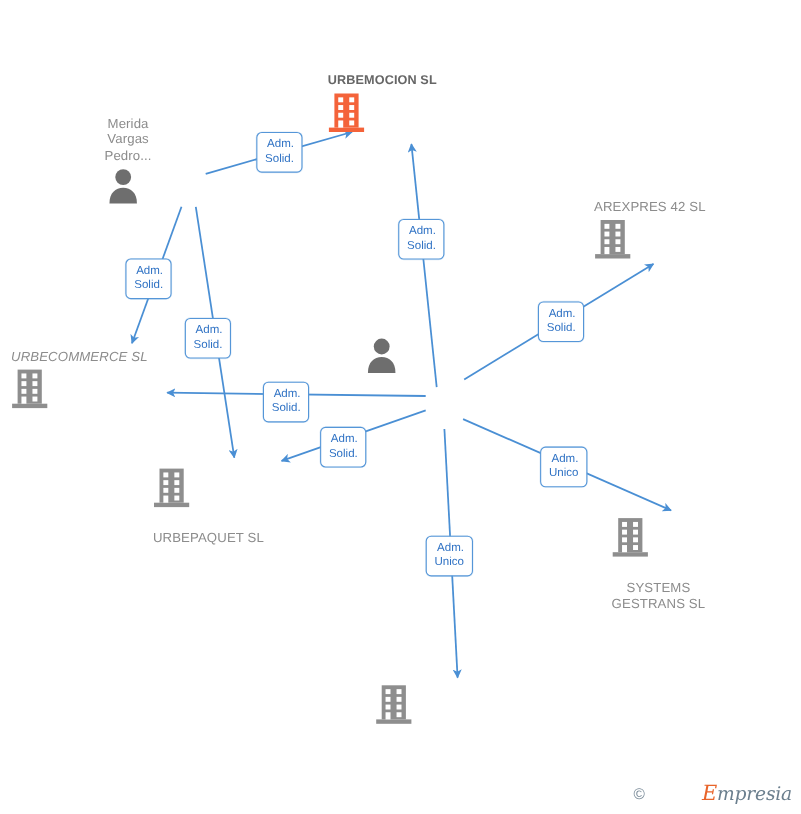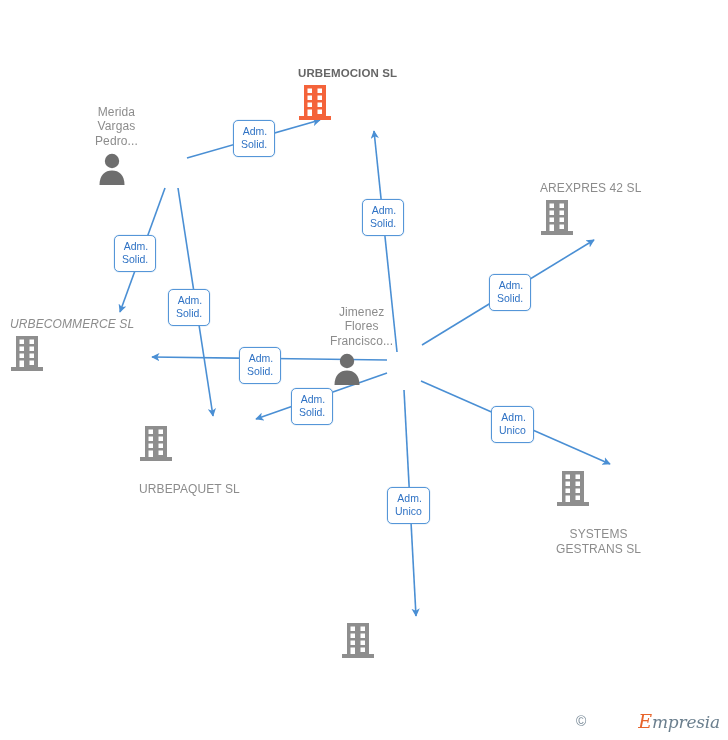--- a/index.html
+++ b/index.html
@@ -140,23 +140,20 @@
       <div class="node" style="left: 170px; top: 104.5px;">
         <div class="node-label title-above">Merida
 Vargas
 Pedro...</div>
         <div class="icon-wrap"><svg width="34" height="38" viewBox="0 0 34 38" xmlns="http://www.w3.org/2000/svg">
             <circle cx="17" cy="10" r="7.2" fill="#6e6e6e"></circle>
             <path d="M4.5 34 C4.5 24.2 10 19.6 17 19.6 C24 19.6 29.5 24.2 29.5 34 Z" fill="#6e6e6e"></path>
           </svg></div>
       </div>
       <div class="node" style="left: 405px; top: 304.5px;">
-        <div class="node-label title-above">Jimenez
-Flores
-Francisco...</div>
         <div class="icon-wrap"><svg width="34" height="38" viewBox="0 0 34 38" xmlns="http://www.w3.org/2000/svg">
             <circle cx="17" cy="10" r="7.2" fill="#6e6e6e"></circle>
             <path d="M4.5 34 C4.5 24.2 10 19.6 17 19.6 C24 19.6 29.5 24.2 29.5 34 Z" fill="#6e6e6e"></path>
           </svg></div>
       </div>
       <div class="node" style="left: 85px; top: 316.5px; font-style: italic;">
         <div class="node-label title-above">URBECOMMERCE SL</div>
         <div class="icon-wrap"><svg width="34" height="38" viewBox="0 0 34 38" xmlns="http://www.w3.org/2000/svg">
             <rect x="6" y="2" width="22" height="31" fill="#8e8e8e"></rect>
             <rect x="1" y="33" width="32" height="4" fill="#8e8e8e"></rect>

